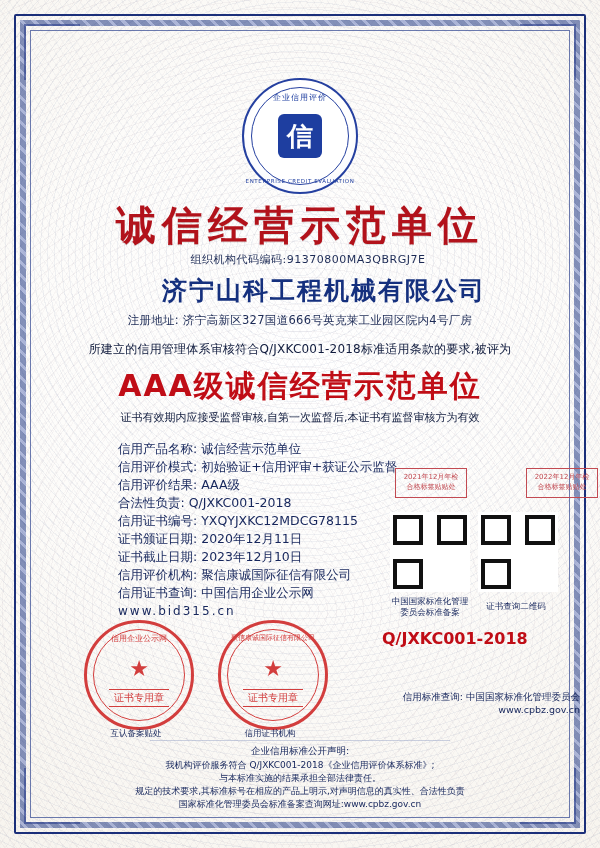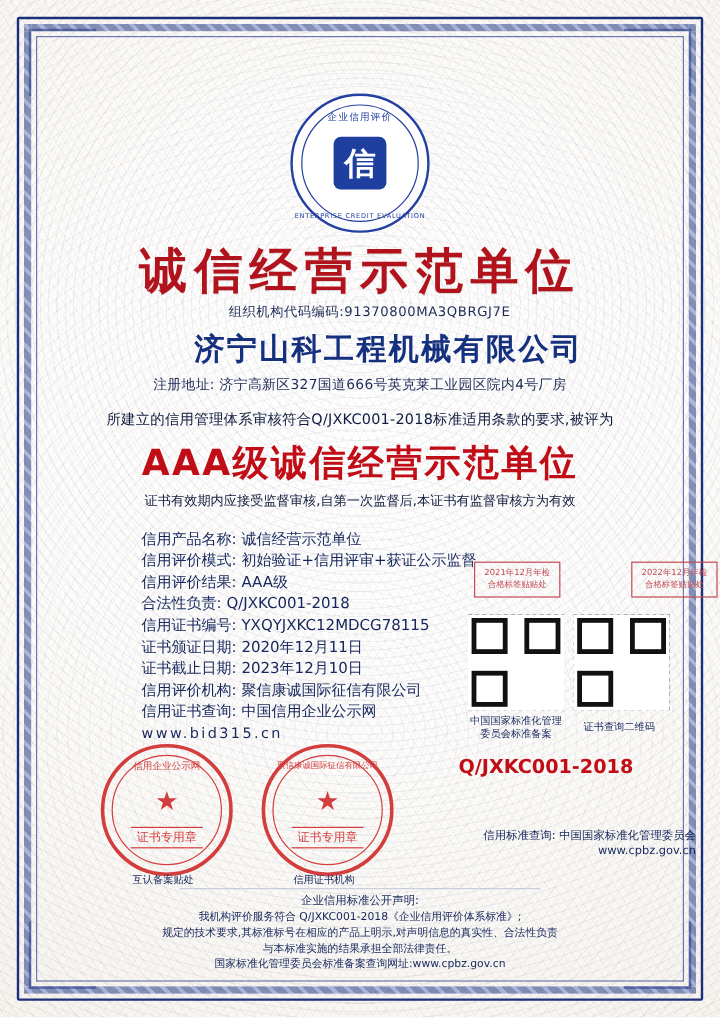--- a/index.html
+++ b/index.html
@@ -283,19 +283,19 @@
     <div class="sealcap sealcap2">信用证书机构</div>
 
     <div class="stdno">Q/JXKC001-2018</div>
     <div class="stdquery" style="white-space:pre-line;">信用标准查询: 中国国家标准化管理委员会
 www.cpbz.gov.cn</div>
 
     <div class="divline"></div>
     <div class="footer">
       <div class="ftitle">企业信用标准公开声明:</div>
       <div>我机构评价服务符合 Q/JXKC001-2018《企业信用评价体系标准》;</div>
+      <div>与本标准实施的结果承担全部法律责任。</div>
       <div>规定的技术要求,其标准标号在相应的产品上明示,对声明信息的真实性、合法性负责</div>
-      <div>与本标准实施的结果承担全部法律责任。</div>
       <div>国家标准化管理委员会标准备案查询网址:www.cpbz.gov.cn</div>
     </div>
 
   </div>
 </div>
 
 </body></html>

